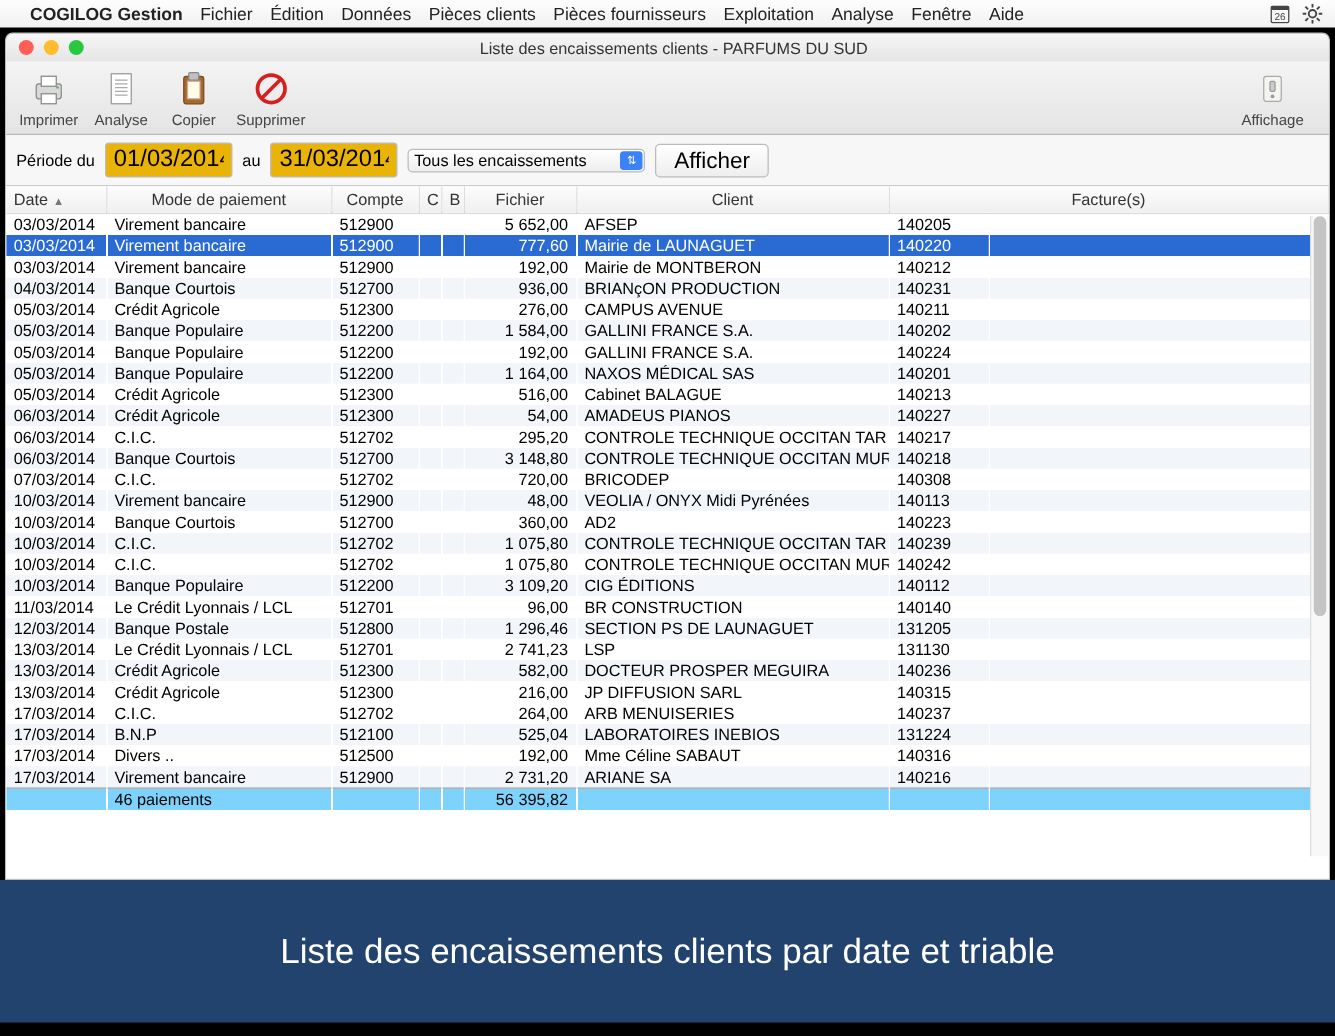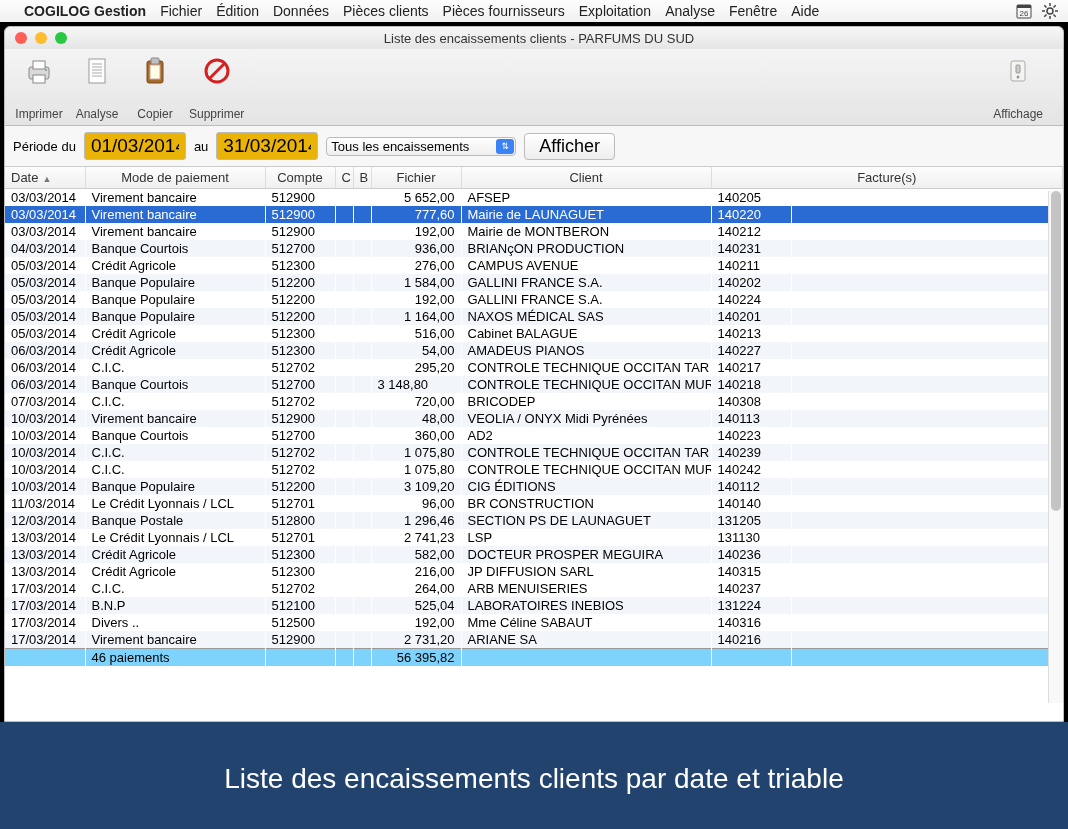--- a/index.html
+++ b/index.html
@@ -13,21 +13,21 @@
 .titlebar{height:22px;display:flex;align-items:center;position:relative;background:linear-gradient(#f7f7f7,#e5e5e5);border-radius:6px 6px 0 0;}
 .tlights{display:flex;gap:8px;padding-left:10px;}
 .tl{width:12px;height:12px;border-radius:50%;}
 .tl.red{background:#ff5f57;}
 .tl.yel{background:#febc2e;}
 .tl.grn{background:#28c840;}
 .titlebar .title{position:absolute;left:0;right:0;text-align:center;font-size:13px;color:#333;padding-left:10px;}
 .toolbar{display:flex;align-items:flex-end;padding:6px 10px 4px 10px;background:linear-gradient(#f4f4f4,#e4e4e4);border-bottom:1px solid #bbb;}
 .tbtn{display:flex;flex-direction:column;align-items:center;font-size:12px;color:#444;margin-right:10px;min-width:48px;}
 .tbtn .ic{width:32px;height:32px;display:flex;align-items:center;justify-content:center;}
-.tbtn .lbl{margin-top:20px;}
+.tbtn .lbl{margin-top:2px;}
 .toolbar .tspacer{flex:1;}
 .filterbar{background:#f7f7f7;border-bottom:1px solid #ccc;padding:6px 8px;display:flex;align-items:center;gap:8px;font-size:13px;}
 .filterbar input.date{width:88px;padding:2px 6px;border:1px solid #bbb;border-radius:3px;background:#eab308;font-size:19px;text-align:center;}
 .filterbar select{padding:1px 4px;font-size:13px;border:1px solid #bbb;border-radius:4px;background:linear-gradient(#fff,#eee);min-width:190px;}
 .filterbar button{padding:2px 14px;font-size:18px;border:1px solid #bbb;border-radius:4px;background:linear-gradient(#fff,#eee);}
 .table-wrap{background:#fff;height:554px;position:relative;overflow:hidden;}
 table{border-collapse:collapse;width:100%;font-size:13px;table-layout:fixed;}
 thead th{background:linear-gradient(#fdfdfd,#efefef);border-bottom:1px solid #ccc;border-right:1px solid #ddd;font-weight:normal;color:#333;padding:3px 6px;text-align:left;position:sticky;top:0;white-space:nowrap;overflow:hidden;}
 thead th .sort{font-size:9px;color:#777;margin-left:4px;}
 tbody td{padding:1px 6px;border-right:1px solid transparent;white-space:nowrap;overflow:hidden;text-overflow:clip;}
@@ -321,21 +321,21 @@
             <td>CONTROLE TECHNIQUE OCCITAN TAR</td>
             <td>140217</td>
             <td></td>
           </tr>
           <tr class="even">
             <td>06/03/2014</td>
             <td>Banque Courtois</td>
             <td style="text-align:left;">512700</td>
             <td></td>
             <td></td>
-            <td style="text-align:left;">3 148,80</td>
+            <td style="text-align:right;">3 148,80</td>
             <td>CONTROLE TECHNIQUE OCCITAN MUR</td>
             <td>140218</td>
             <td></td>
           </tr>
           <tr class="odd">
             <td>07/03/2014</td>
             <td>C.I.C.</td>
             <td style="text-align:left;">512702</td>
             <td></td>
             <td></td>

